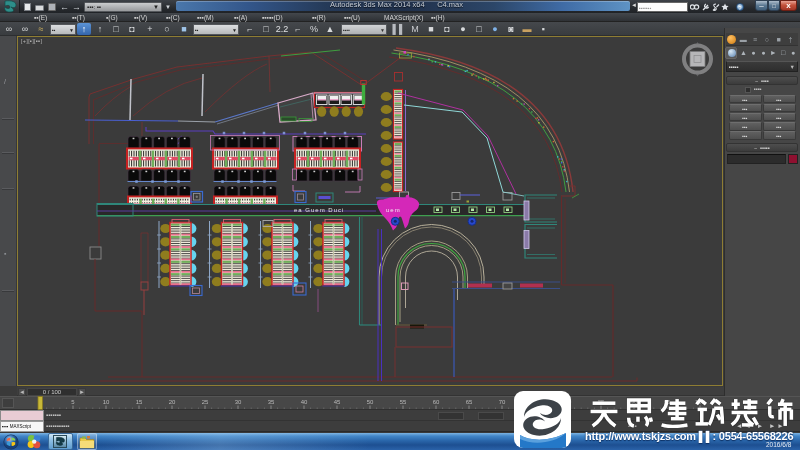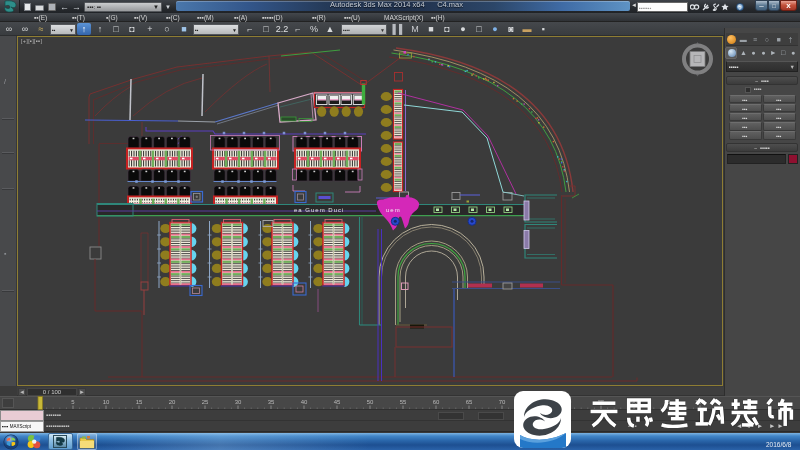--- a/index.html
+++ b/index.html
@@ -1281,13 +1281,14 @@
       <path d="M21,8 V28" stroke="#1a1a1a" stroke-width="4.8" fill="none" stroke-linecap="butt" opacity="0.35"></path>
       <path d="M8,2 L4,7" stroke="#ffffff" stroke-width="3.4" fill="none" stroke-linecap="butt"></path>
       <path d="M6,9 V16 Q6,20 10,19" stroke="#ffffff" stroke-width="3.4" fill="none" stroke-linecap="butt"></path>
       <path d="M14,7 H28" stroke="#ffffff" stroke-width="3.4" fill="none" stroke-linecap="butt"></path>
       <path d="M19,2 L17,7" stroke="#ffffff" stroke-width="3.4" fill="none" stroke-linecap="butt"></path>
       <path d="M16,12 H27" stroke="#ffffff" stroke-width="3.4" fill="none" stroke-linecap="butt"></path>
       <path d="M16,12 V22" stroke="#ffffff" stroke-width="3.4" fill="none" stroke-linecap="butt"></path>
       <path d="M27,12 V22" stroke="#ffffff" stroke-width="3.4" fill="none" stroke-linecap="butt"></path>
       <path d="M21,8 V28" stroke="#ffffff" stroke-width="3.4" fill="none" stroke-linecap="butt"></path>
     </svg>
+<div class="a" style="left:585px;top:430px;font-size:11px;font-weight:bold;color:#ffffff;white-space:nowrap;text-shadow:0 0 2px #1a4a8a,0 1px 1px #0a2a5a;letter-spacing:-0.2px;">http://www.tskjzs.com <span style="font-size:10px">▌▌</span>: 0554-65568226</div>
 <div class="a" style="left:766px;top:441px;font-size:6.5px;color:#e8eef5;">2016/6/8</div>
   </div>
 </body></html>

